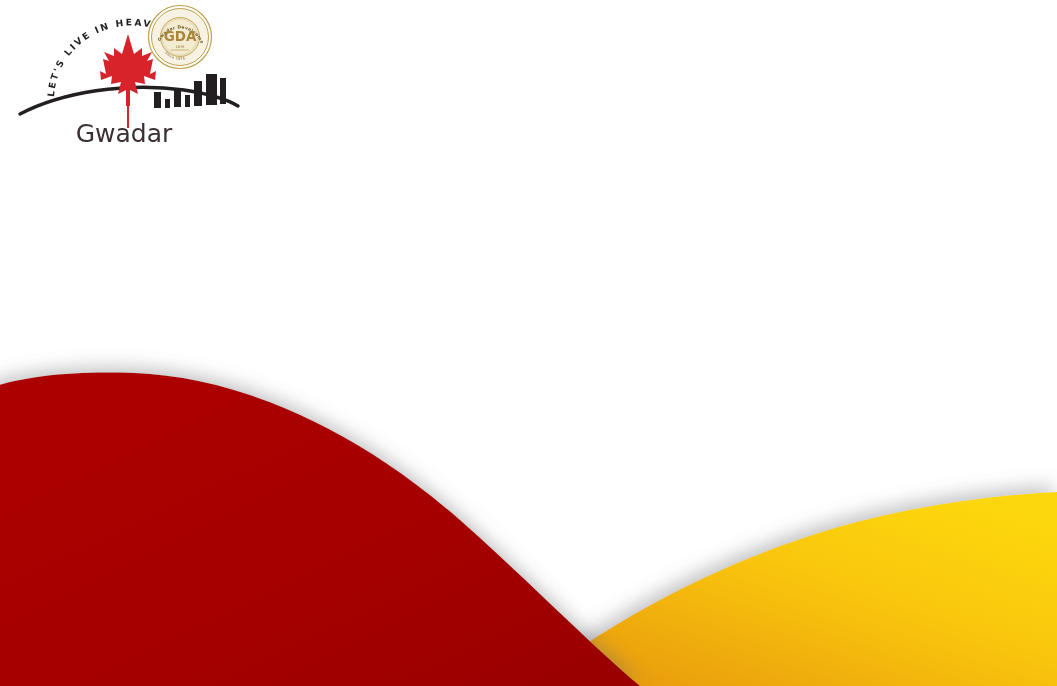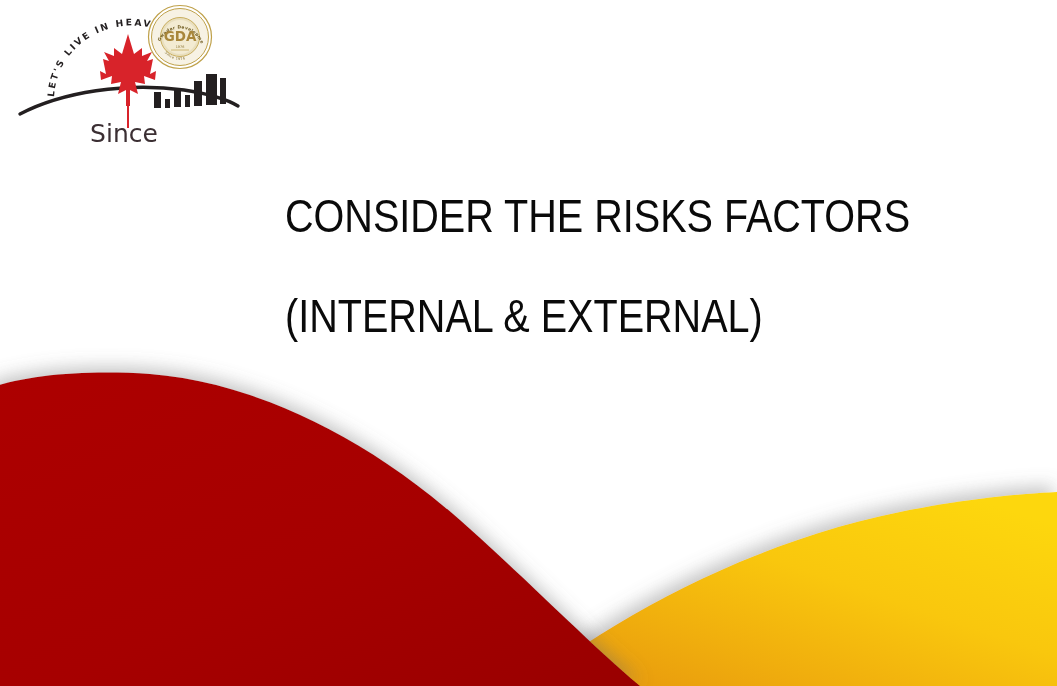--- a/index.html
+++ b/index.html
@@ -191,22 +191,18 @@
       </text>
       <text font-family="&quot;DejaVu Sans&quot;, sans-serif" font-size="3.6" fill="#8A7330" letter-spacing="0.3">
         <textPath href="#gdaArcBot" startOffset="22%">Since 1976</textPath>
       </text>
       <text x="33" y="37" text-anchor="middle" font-family="&quot;DejaVu Sans&quot;, sans-serif" font-size="13.5" font-weight="bold" fill="#A8863A">GDA</text>
       <text x="33" y="43.5" text-anchor="middle" font-family="&quot;DejaVu Sans&quot;, sans-serif" font-size="3.4" fill="#8A7330">1976</text>
       <line x1="24" y1="46" x2="42" y2="46" stroke="#BFA14A" stroke-width="0.7"></line>
     </svg>
 
     <div class="logo-wordmark">
-      <div class="logo-sub">Since</div>
+      <div class="logo-sub">Gwadar</div>
     </div>
   </div>
 
-  <div class="headline">
-    <div class="headline-line">CONSIDER THE RISKS FACTORS</div>
-    <div class="headline-line second">(INTERNAL &amp; EXTERNAL)</div>
-  </div>
 
 </div>
 
 </body></html>

